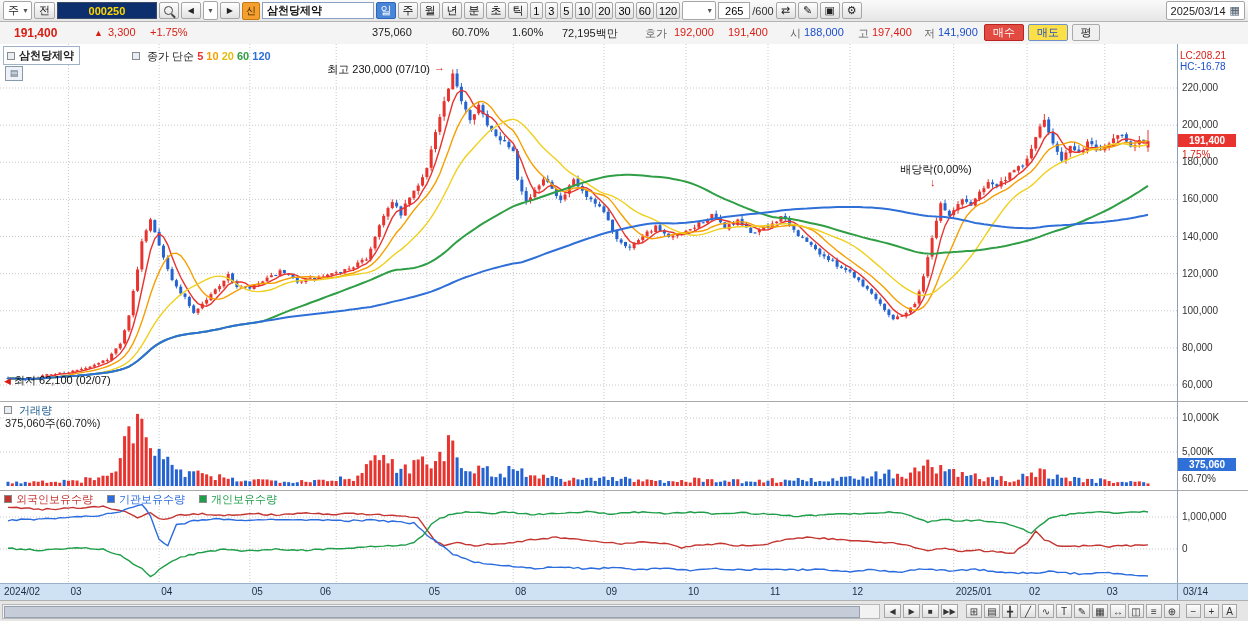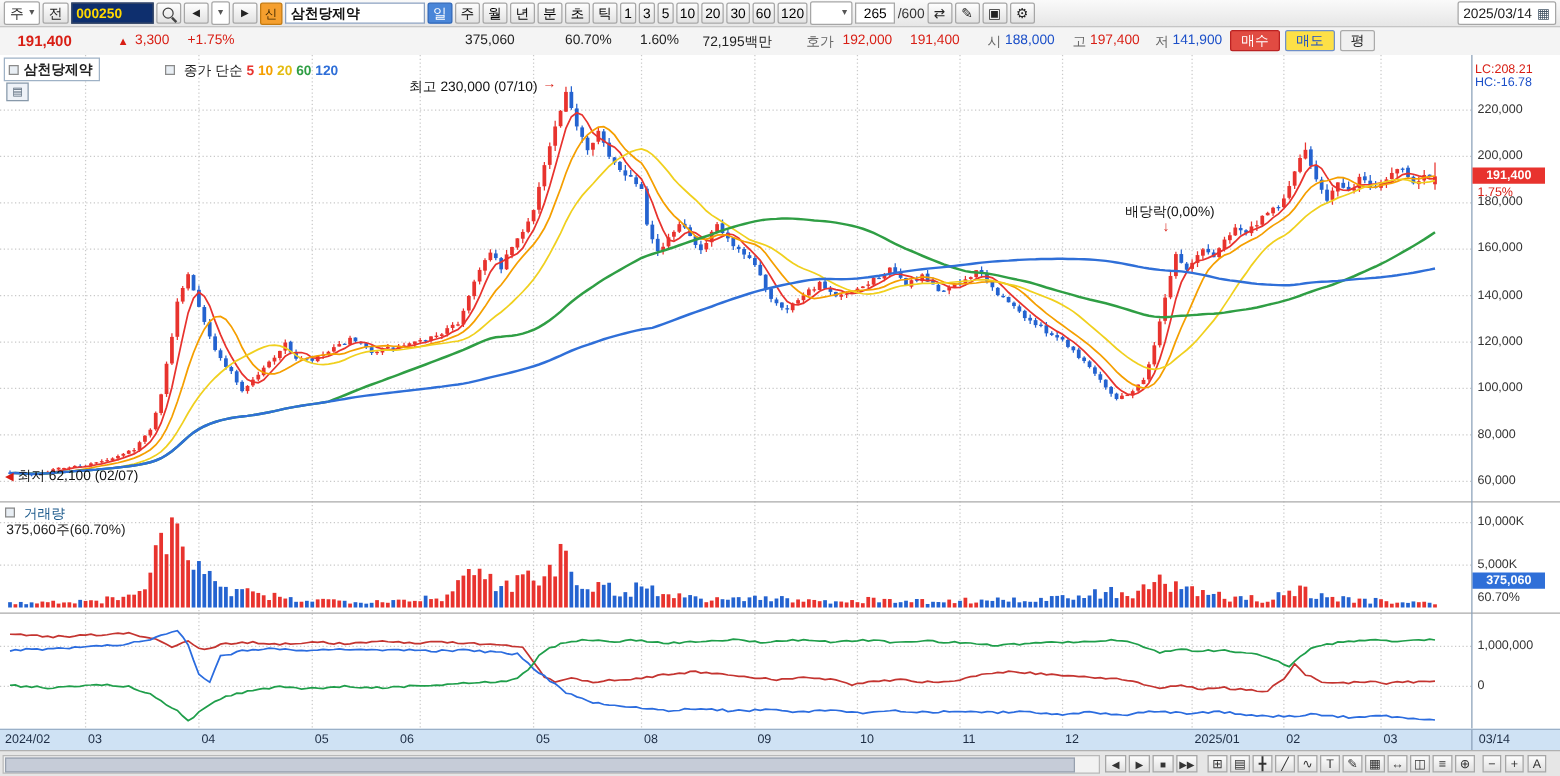--- a/index.html
+++ b/index.html
@@ -8,21 +8,21 @@
   
   #toolbar1{position:absolute;left:0;top:0;width:1248px;height:22px;display:flex;align-items:center;gap:2px;
             padding:0 3px;box-sizing:border-box;background:linear-gradient(#fafafa,#e6e6e6);border-bottom:1px solid #b4b4b4;}
   #toolbar2{position:absolute;left:0;top:22px;width:1248px;height:22px;background:#f4f4f4;border-bottom:1px solid #c0c0c0;}
   .tbtn{height:17px;min-width:16px;border:1px solid #a6a6a6;background:linear-gradient(#fefefe,#e2e2e2);
         border-radius:2px;font-size:11px;padding:0 4px;display:flex;align-items:center;justify-content:center;color:#222;}
   .combo{height:17px;border:1px solid #a6a6a6;background:#fff;border-radius:2px;display:flex;align-items:center;
          padding:0 2px 0 4px;gap:3px;}
   .caret{font-size:7px;color:#555;}
   .code{width:58px;height:15px;background:#0e2f6e;color:#ffd800;border:1px solid #3a4a66;font-weight:bold;
-        font-size:11px;padding:0 3px;}
+        font-size:11px;padding:0 20px;text-align:center;}
   .mag{width:7px;height:7px;border:1.5px solid #444;border-radius:50%;position:relative;display:inline-block;}
   .mag::after{content:'';position:absolute;width:5px;height:1.5px;background:#444;transform:rotate(45deg);right:-4px;bottom:-2px;}
   .badge-shin{width:16px;height:16px;background:#f59f2e;border:1px solid #c47a10;color:#402800;font-size:10px;
               display:flex;align-items:center;justify-content:center;border-radius:2px;}
   .namebox{width:102px;height:15px;border:1px solid #8aa0c0;background:#fff;display:flex;align-items:center;
            padding:0 4px;font-weight:bold;color:#111;}
   .pbtn{height:17px;min-width:20px;border:1px solid #a6a6a6;background:linear-gradient(#fdfdfd,#e3e3e3);
         border-radius:2px;font-size:11px;display:flex;align-items:center;justify-content:center;padding:0 3px;}
   .pbtn.active{background:#4a86d8;color:#fff;border-color:#2f66b8;}
   .mnum{min-width:13px;padding:0 2px;}
@@ -984,20 +984,25 @@
     <span id="maLegend"><span style="color: rgb(232, 51, 46); font-weight: bold;"> 5</span><span style="color: rgb(245, 159, 0); font-weight: bold;"> 10</span><span style="color: rgb(227, 188, 18); font-weight: bold;"> 20</span><span style="color: rgb(47, 158, 68); font-weight: bold;"> 60</span><span style="color: rgb(47, 111, 216); font-weight: bold;"> 120</span></span>
   </div>
   <div class="ovl" style="left:5px;top:22px;width:16px;height:13px;border:1px solid #8899aa;background:#eef2f8;
        font-size:9px;text-align:center;line-height:13px;color:#567;">▤</div>
 
   <div class="ovl" style="left:4px;top:359px;">
     <span class="blt"></span>
     <span style="color:#1c5a8c;">거래량</span>
   </div>
   <div class="ovl" style="left:5px;top:372px;color:#222;">375,060주(60.70%)</div>
+  <div class="ovl" id="holdLegend" style="left:4px;top:448px;display:flex;gap:14px;">
+      <span><span class="blt" style="background: rgb(196, 52, 48);"></span><span style="color: rgb(196, 52, 48);">외국인보유수량</span></span>
+      <span><span class="blt" style="background: rgb(43, 108, 223);"></span><span style="color: rgb(43, 108, 223);">기관보유수량</span></span>
+      <span><span class="blt" style="background: rgb(31, 158, 74);"></span><span style="color: rgb(31, 158, 74);">개인보유수량</span></span>
+    </div>
 
   <div class="ovl" style="left:1180px;top:6px;font-size:10px;color:#d81e14;">LC:208.21</div>
   <div class="ovl" style="left:1180px;top:17px;font-size:10px;color:#1b4fc8;">HC:-16.78</div>
   <div class="badge" style="left:1178px;top:90px;background:#e8332e;">191,400</div>
   <div class="ovl" style="left:1182px;top:105px;font-size:10px;color:#d81e14;">1.75%</div>
   <div class="badge" style="left:1178px;top:414px;background:#2f6fd8;">375,060</div>
   <div class="ovl" style="left:1182px;top:429px;font-size:10px;color:#333;">60.70%</div>
 
   <div class="ann" style="left:290px;top:18px;width:140px;text-align:right;">최고 230,000 (07/10)</div>
   <div class="ann" style="left:434px;top:17px;color:#d81e14;font-weight:bold;">→</div>

